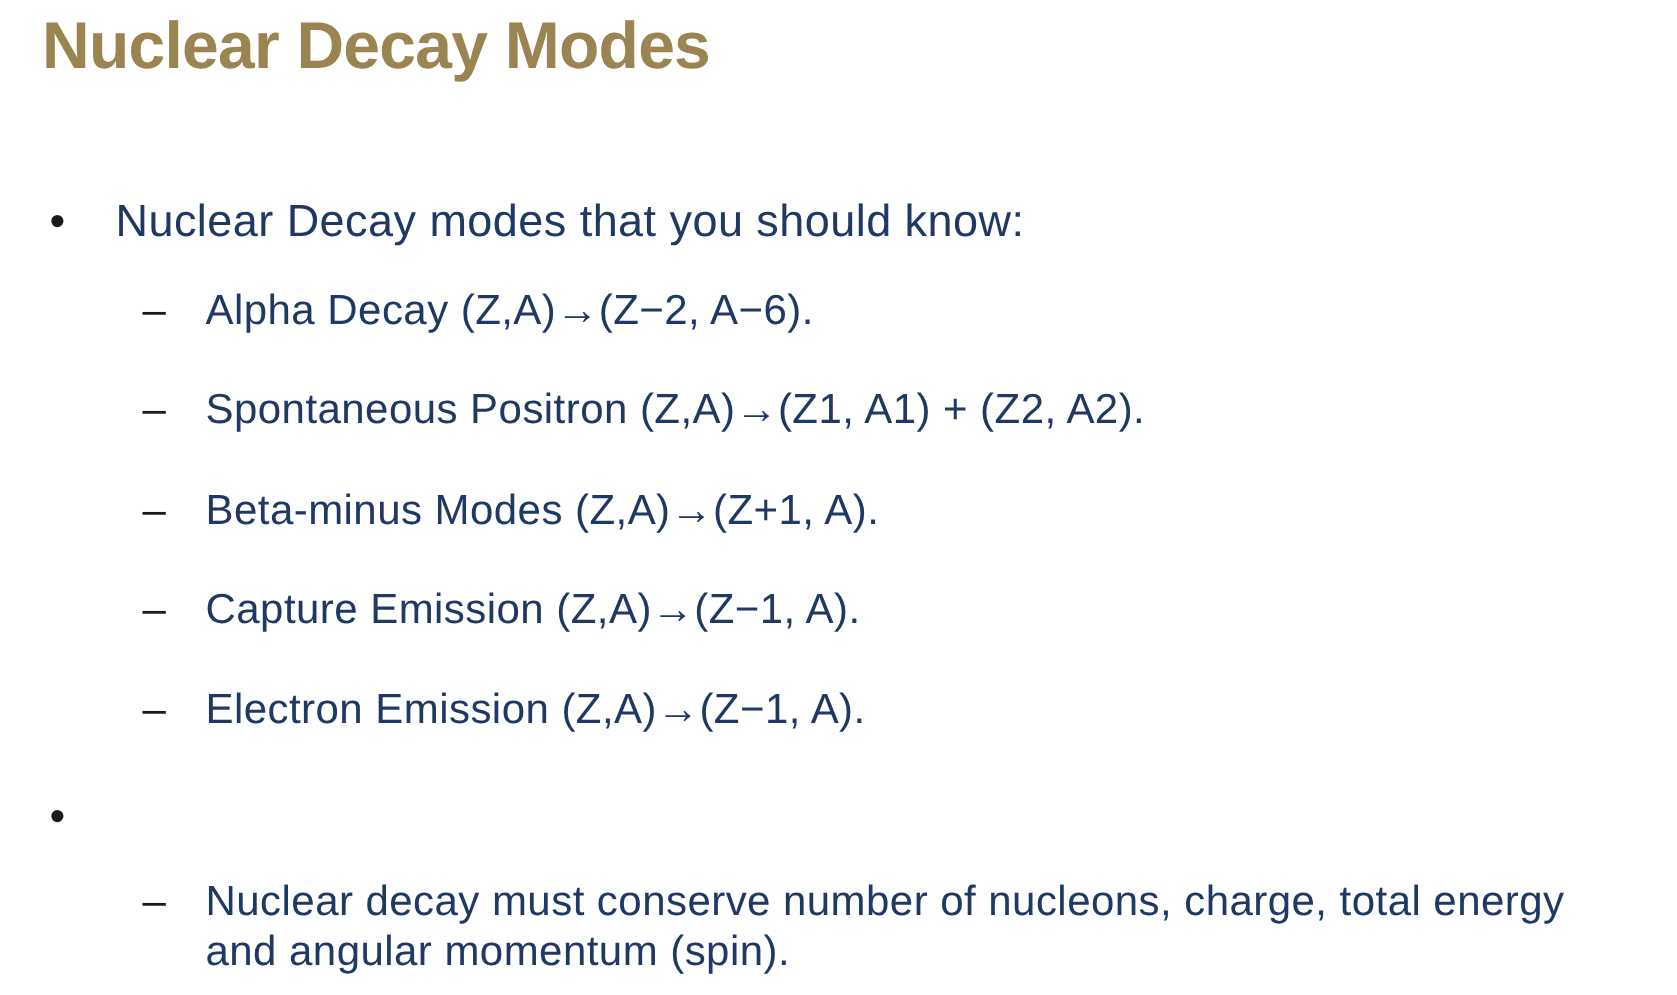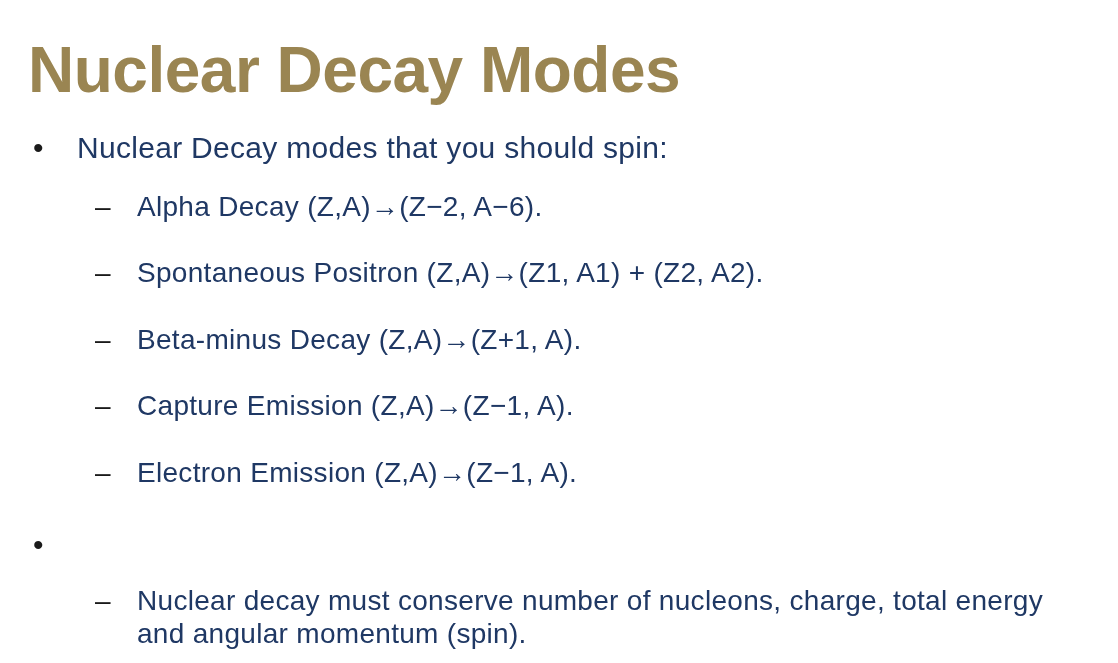--- a/index.html
+++ b/index.html
@@ -12,27 +12,26 @@
     width: 1118px;
     height: 663px;
     background: #ffffff;
     overflow: hidden;
     font-family: "Liberation Sans", sans-serif;
   }
   .slide-title {
     position: absolute;
     left: 28px;
     top: 0px;
-    font-size: 64px;
+    font-size: 44px;
     line-height: 62px;
     font-weight: bold;
     color: #9a8552;
     letter-spacing: -0.5px;
     white-space: nowrap;
-    margin-top: 39px;
   }
   .row {
     position: absolute;
     display: flex;
     align-items: flex-start;
     color: #1f3864;
     letter-spacing: 0.3px;
     white-space: nowrap;
   }
   .row.level1 {
@@ -73,36 +72,36 @@
 </style>
 </head>
 <body>
 
 <div class="slide">
 
   <div class="slide-title">Nuclear Decay Modes</div>
 
   <div class="row level1 r-heading1">
     <span class="marker">•</span>
-    <span class="text">Nuclear Decay modes that you should spin:</span>
+    <span class="text">Nuclear Decay modes that you should know:</span>
   </div>
 
   <div class="row level2 r-item1">
     <span class="marker">–</span>
     <span class="text">Alpha Decay (Z,A)→(Z−2, A−6).</span>
   </div>
 
   <div class="row level2 r-item2">
     <span class="marker">–</span>
     <span class="text">Spontaneous Positron (Z,A)→(Z1, A1) + (Z2, A2).</span>
   </div>
 
   <div class="row level2 r-item3">
     <span class="marker">–</span>
-    <span class="text">Beta-minus Decay (Z,A)→(Z+1, A).</span>
+    <span class="text">Beta-minus Modes (Z,A)→(Z+1, A).</span>
   </div>
 
   <div class="row level2 r-item4">
     <span class="marker">–</span>
     <span class="text">Capture Emission (Z,A)→(Z−1, A).</span>
   </div>
 
   <div class="row level2 r-item5">
     <span class="marker">–</span>
     <span class="text">Electron Emission (Z,A)→(Z−1, A).</span>

